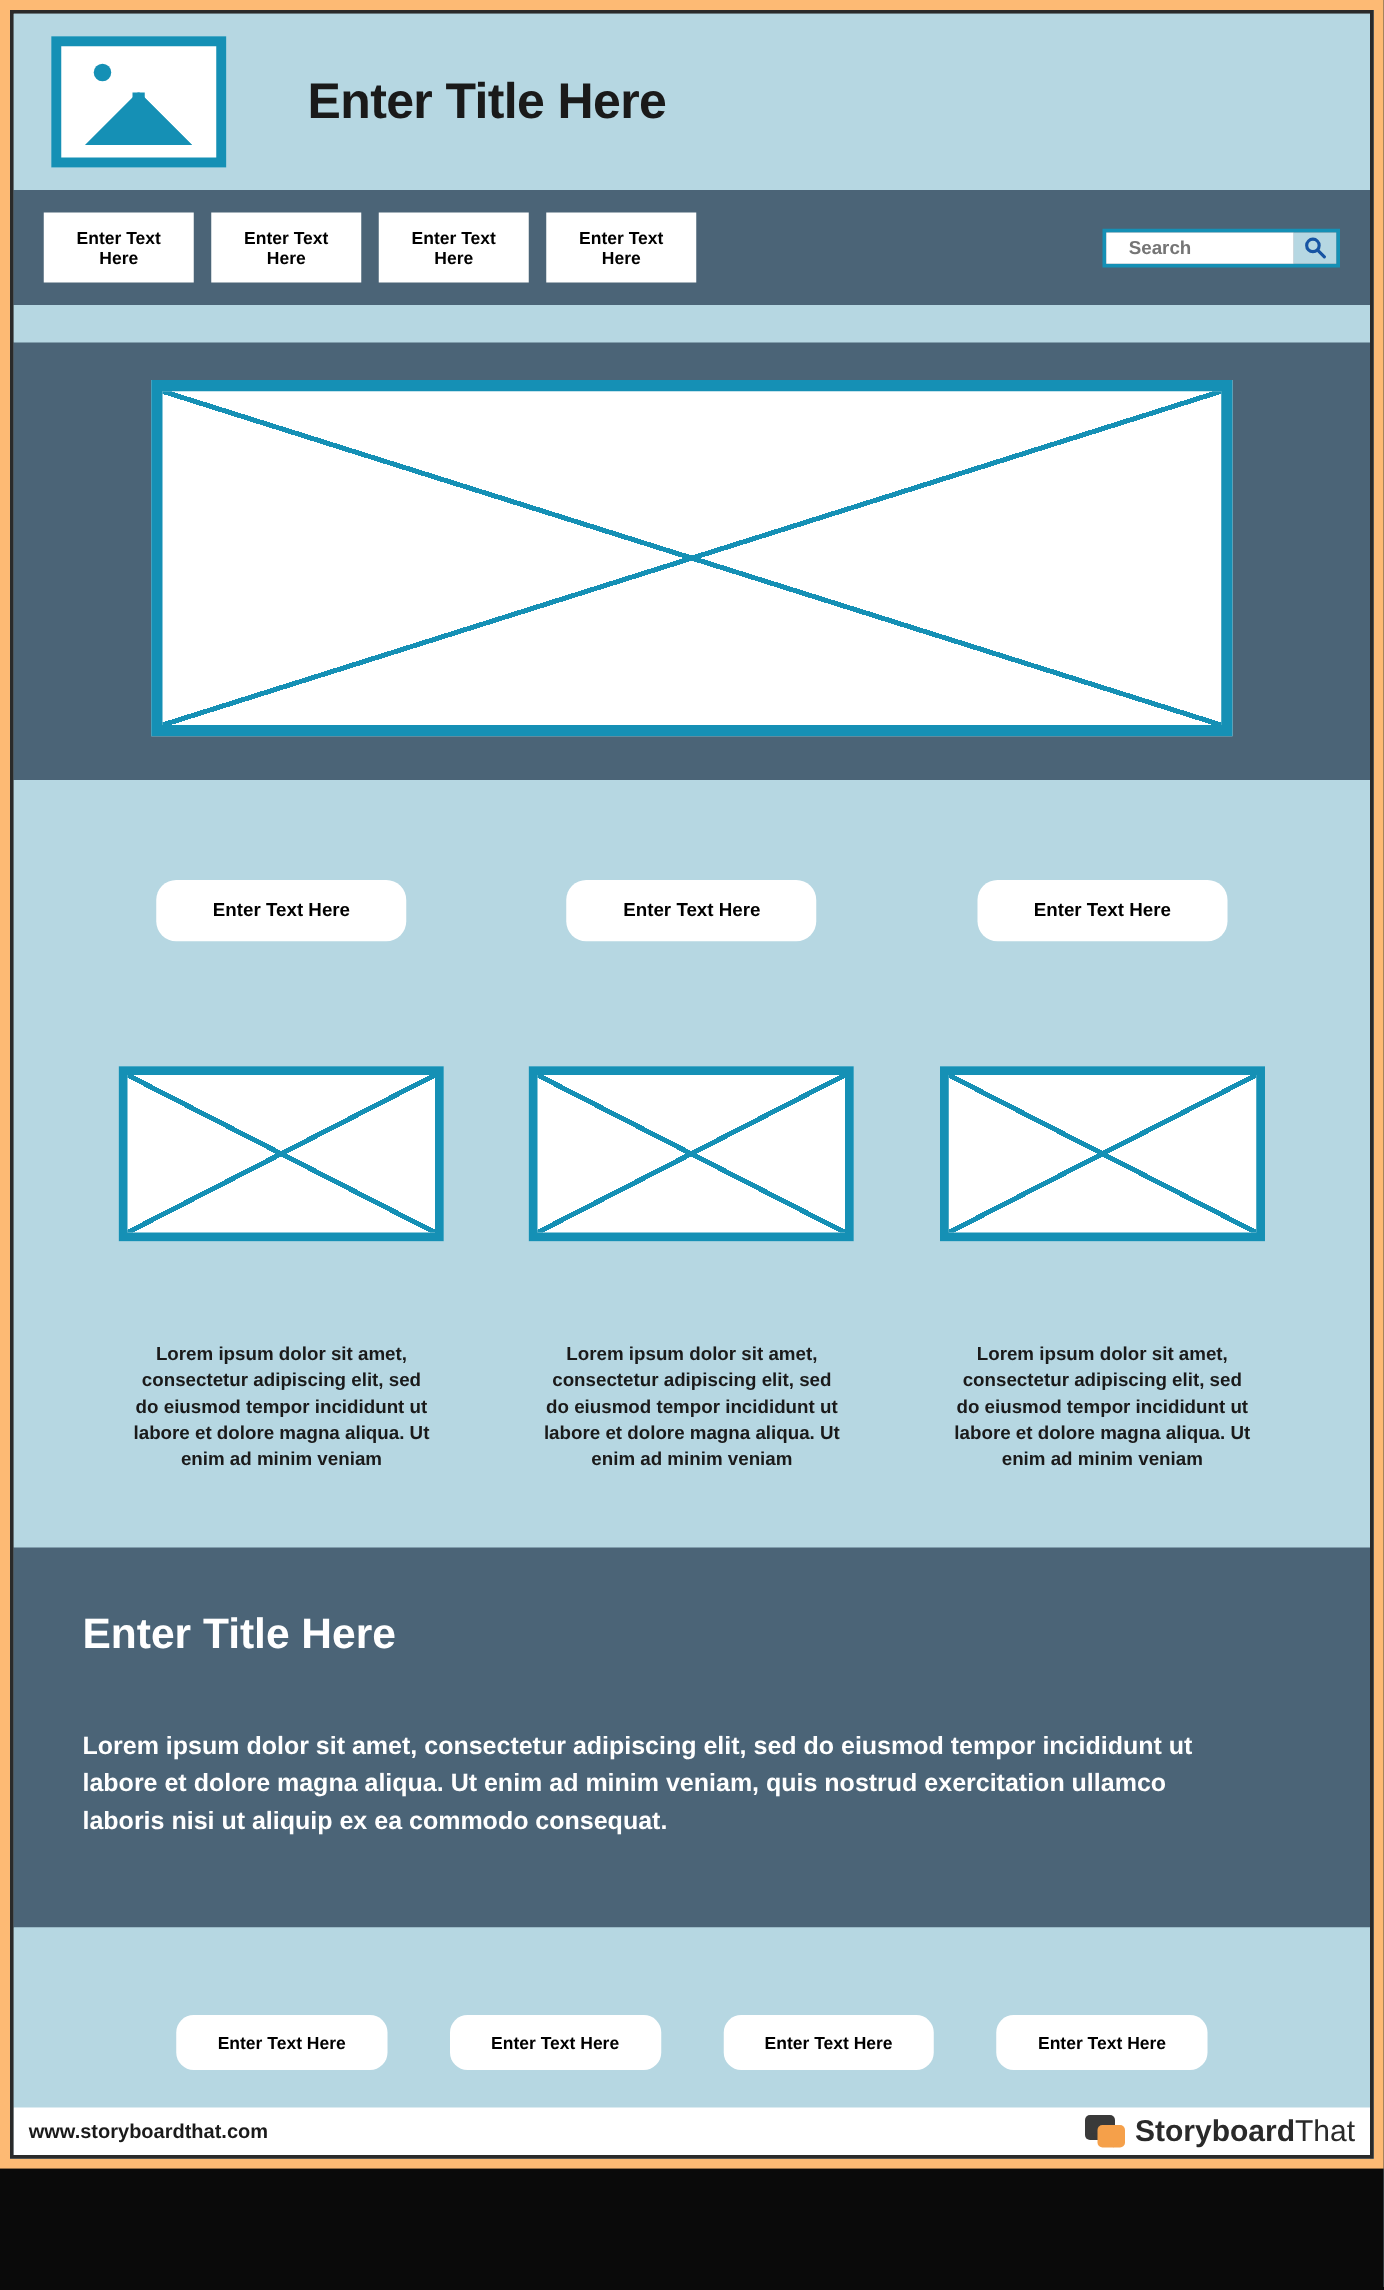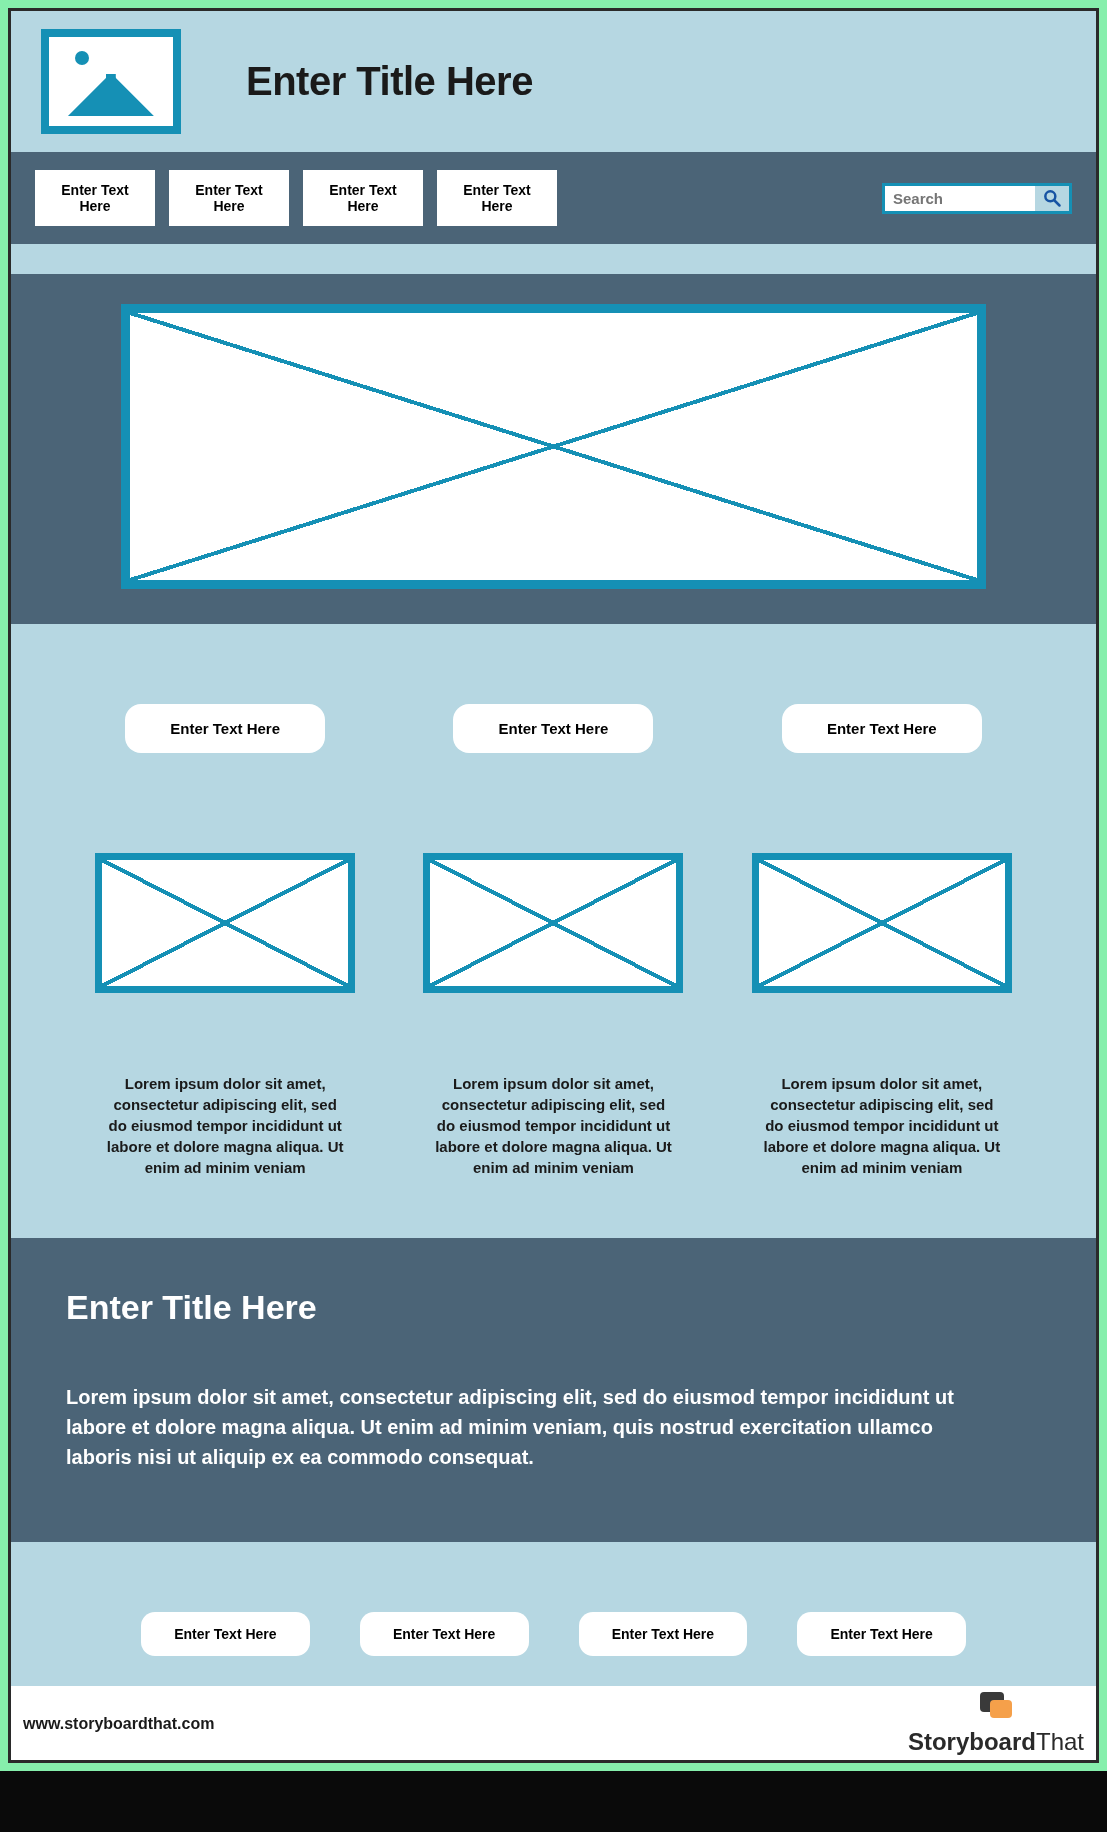--- a/index.html
+++ b/index.html
@@ -5,21 +5,21 @@
   * { box-sizing: border-box; margin: 0; padding: 0; }
   body {
     font-family: Arial, Helvetica, sans-serif;
     background: #0a0a0a;
     display: flex;
     justify-content: center;
     padding: 0;
   }
   .page {
     width: 1107px;
-    background: #86efac;
+    background: #fdba74;
     padding: 8px;
   }
   .canvas {
     background: #b6d7e2;
     border: 3px solid #2a2a2a;
   }
 
   
   .header {
     background: #b6d7e2;
@@ -82,21 +82,21 @@
     cursor: pointer;
   }
   .nav-spacer { flex: 1; }
   .search-wrap {
     display: flex;
     align-items: stretch;
     border: 3px solid #1590b5;
   }
   .search-input {
     width: 150px;
-    padding: 4px 8px;
+    padding: 4px 18px;
     font-size: 15px;
     font-weight: 700;
     color: #333;
     border: none;
     background: #fff;
   }
   .search-btn {
     width: 34px;
     background: #b6d7e2;
     border: none;
@@ -209,21 +209,20 @@
     padding: 6px 12px 4px;
   }
   .site-url { font-size: 16px; font-weight: 700; color: #1a1a1a; }
   .brand {
     display: flex;
     align-items: center;
     gap: 8px;
     font-size: 24px;
     font-weight: 400;
     color: #2a2a2a;
-    flex-direction: column;
   }
   .brand .b-bold { font-weight: 800; }
   .brand-icon { width: 32px; height: 28px; position: relative; }
   .bubble1 {
     position: absolute; top: 0; left: 0;
     width: 24px; height: 20px;
     background: #3a3a3a;
     border-radius: 4px;
   }
   .bubble1::after {

